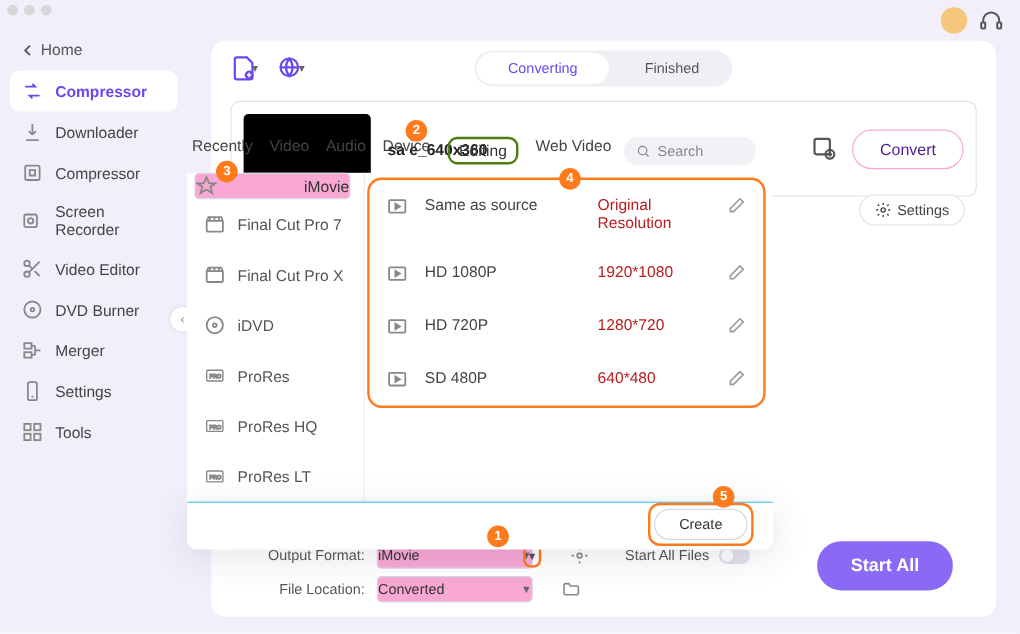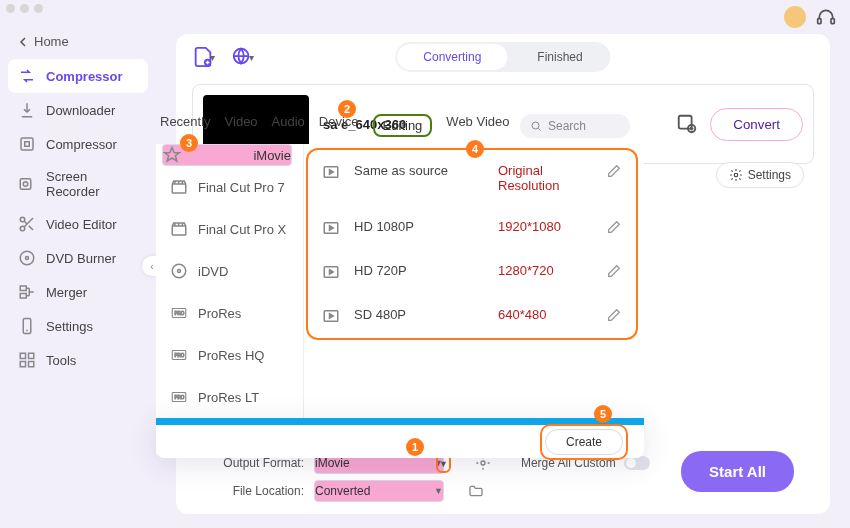--- a/index.html
+++ b/index.html
@@ -50,21 +50,21 @@
   .imovie-box{border:2px solid #ff7a1a;border-radius:8px;margin:0 6px}
   .b3{top:134px;left:180px}
   .pr{position:absolute;top:144px;left:304px;width:340px;height:278px;background:#fff;z-index:4}
   .res-row{display:flex;align-items:flex-start;gap:14px;padding:13px 14px;color:#444;font-size:13px}
   .res-row .mic{width:18px;height:18px;color:#888}
   .res-row .r1{width:130px}
   .res-row .r2{flex:1;color:#b91c1c}
   .pencil{width:16px;height:16px;color:#999}
   .res-wrap{border:2px solid #ff7a1a;border-radius:12px;margin:4px 6px 0 2px}
   .b4{top:140px;left:466px}
-  .panel-foot{position:absolute;top:418px;left:156px;width:488px;height:40px;background:#fff;border-top:7px solid #0ea5e9;display:flex;align-items:center;justify-content:flex-end;padding-right:16px;z-index:5;border-radius:0 0 8px 8px;box-shadow:0 6px 30px rgba(40,30,80,0.12)}
+  .panel-foot{position:absolute;top:418px;left:156px;width:488px;height:40px;background:#fff;border-top:1px solid #0ea5e9;display:flex;align-items:flex-start;justify-content:flex-end;padding-right:16px;z-index:5;border-radius:0 0 8px 8px;box-shadow:0 6px 30px rgba(40,30,80,0.12)}
   .create-box{border:2px solid #ff7a1a;border-radius:10px;padding:3px}
   .btn-create{border:1px solid #d8d8e6;background:#fff;border-radius:14px;padding:5px 20px;font-size:12px;color:#333;cursor:pointer}
   .b5{top:405px;left:594px}
   .sidebar-expand{position:absolute;top:256px;left:142px;width:20px;height:20px;border-radius:50% 0 0 50%;background:#fff;box-shadow:0 0 4px rgba(0,0,0,.1);display:flex;align-items:center;justify-content:center;color:#888;font-size:10px}
   
   .bottom{position:absolute;left:36px;right:36px;bottom:12px;display:flex;flex-direction:column;gap:6px;font-size:12px;color:#555}
   .brow{display:flex;align-items:center;gap:10px}
   .brow label{width:92px;text-align:right}
   .sel{width:130px;height:22px;border:1px solid #d8d8e6;border-radius:4px;background:#f9a8d4;padding:0 0;display:flex;align-items:center;justify-content:space-between;color:#333}
   .sel .cv{font-size:9px;color:#666}
@@ -243,21 +243,21 @@
           <span class="cv">▼</span>
         </div>
         <div class="of-caret-box">
           <span class="cv" style="font-size:9px">▼</span>
         </div>
         <svg width="16" height="16" style="margin-left:14px;color:#888" viewBox="0 0 24 24" fill="none" stroke="currentColor" stroke-width="2">
             <circle cx="12" cy="12" r="3"></circle>
             <path d="M12 2v3M12 19v3M2 12h3M19 12h3"></path>
           </svg>
         <div class="merge" style="margin-left:20px">
-          <span>Merge All Custom</span>
+          <span>Start All Files</span>
           <div class="mtoggle"></div>
         </div>
       </div>
       <div class="brow">
         <label>File Location:</label>
         <div class="sel">
           <span>Converted</span>
           <span class="cv">▼</span>
         </div>
         <svg width="16" height="16" style="margin-left:14px;color:#888" viewBox="0 0 24 24" fill="none" stroke="currentColor" stroke-width="2">

